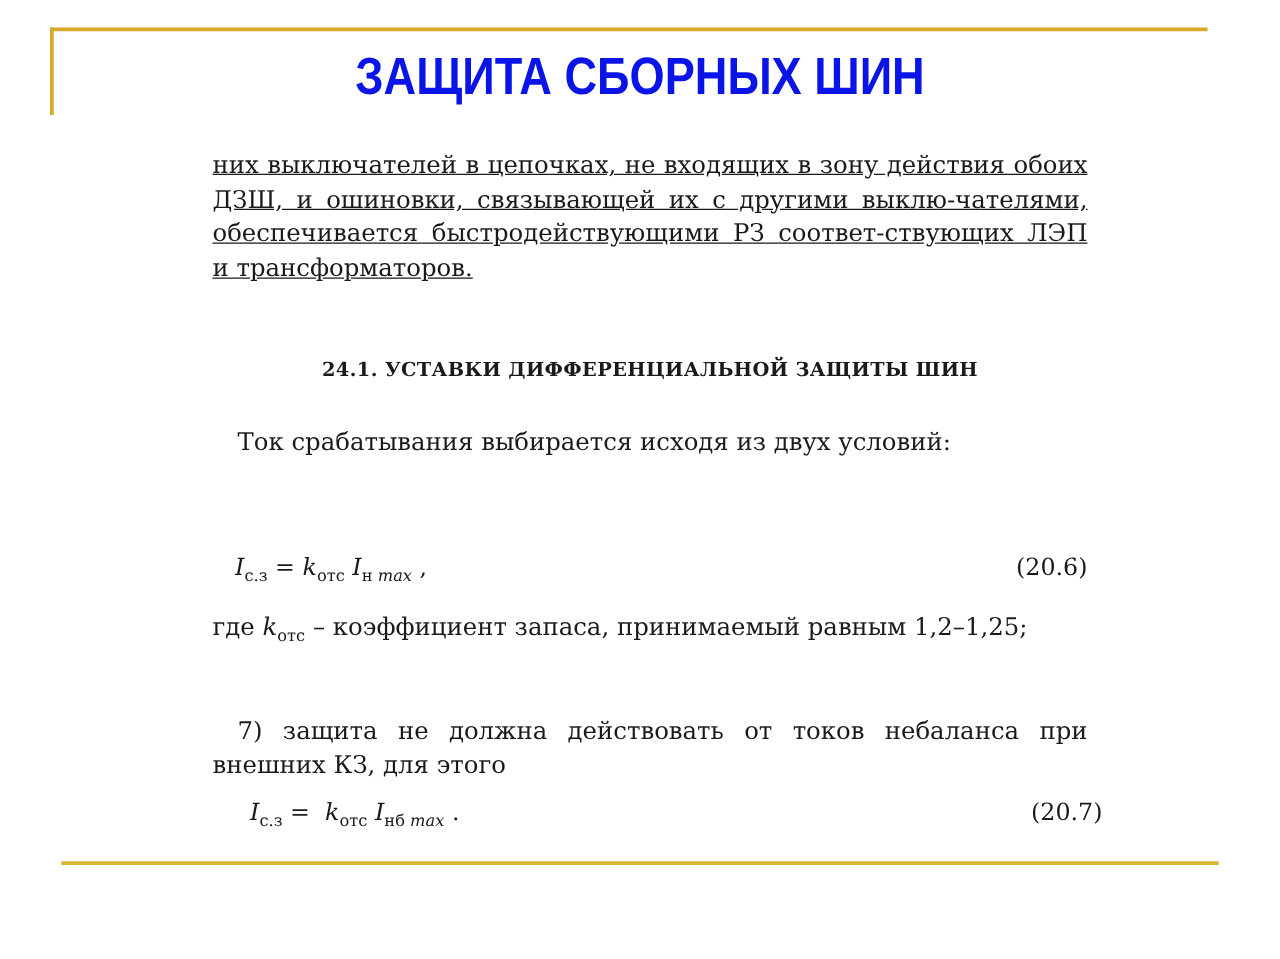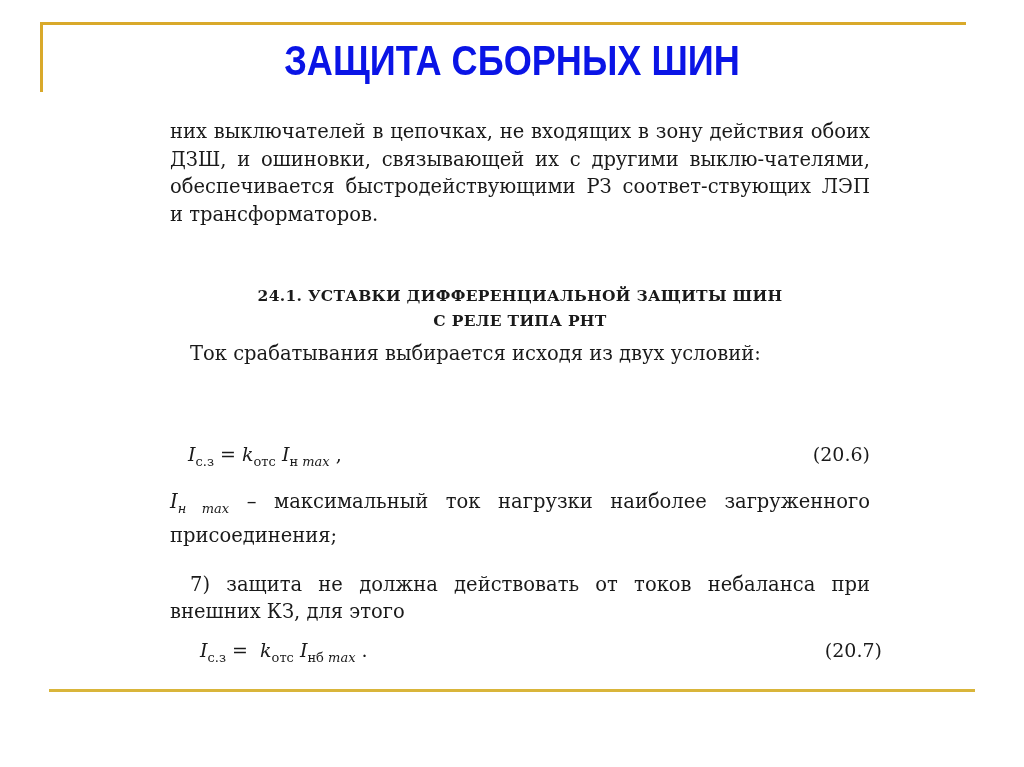--- a/index.html
+++ b/index.html
@@ -11,21 +11,21 @@
   .rule-left { position: absolute; left: 40px; top: 22px; width: 3px; height: 70px; background: #d9a92a; }
   .rule-bottom { position: absolute; left: 49px; top: 689px; width: 926px; height: 3px; background: #d9b53a; }
   .title {
     position: absolute; left: 0; top: 37px; width: 1024px; text-align: center;
     font-family: "Liberation Sans", sans-serif; font-weight: bold; font-size: 42px;
     color: #0a14e6; letter-spacing: 0px; transform: scaleX(0.86); transform-origin: 512px 0;
   }
   .scan { position: absolute; left: 170px; top: 118px; width: 700px; font-size: 19.5px; line-height: 28px; }
   .para { text-align: justify; text-align-last: left; margin: 0; }
   .indent { text-indent: 20px; }
-  .p1 { position: absolute; left: 0; top: 0; width: 700px; line-height: 27.5px; }
+  .p1 { position: absolute; left: 0; top: 0; width: 700px; line-height: 27.5px; text-decoration: underline; }
   .heading {
     position: absolute; left: 0; top: 165px; width: 700px; text-align: center;
     font-weight: bold; font-size: 15.5px; line-height: 25px; letter-spacing: 0.3px;
   }
   .p2 { position: absolute; left: 0; top: 222px; width: 700px; }
   .formula { position: absolute; left: 18px; width: 682px; height: 30px; font-style: italic; font-size: 19px; }
   .formula .eqno { position: absolute; right: 0; top: 0; font-style: normal; }
   .formula sub { font-style: normal; font-size: 13px; text-align: right; }
   .formula sub i { font-style: italic; }
   .f1 { top: 322px; }
@@ -41,34 +41,33 @@
 <div class="rule-left"></div>
 
 <div class="title">ЗАЩИТА СБОРНЫХ ШИН</div>
 
 <div class="scan">
 
   <p class="para p1">них выключателей в цепочках, не входящих в зону действия обоих ДЗШ, и ошиновки, связывающей их с другими выклю-чателями, обеспечивается быстродействующими РЗ соответ-ствующих ЛЭП и трансформаторов.</p>
 
   <div class="heading">
     <div>24.1. УСТАВКИ ДИФФЕРЕНЦИАЛЬНОЙ ЗАЩИТЫ ШИН</div>
-    <div>С РЕЛЕ ТИПА РНТ</div>
   </div>
 
   <div class="p2">
     <p class="para indent">Ток срабатывания выбирается исходя из двух условий:</p>
   </div>
 
   <div class="formula f1">
     <span>I</span><sub>с.з</sub><span style="font-style:normal"> = </span><span>k</span><sub>отс</sub><span> I</span><sub><span>н </span><i>max</i></sub><span style="font-style:normal"> ,</span>
     <span class="eqno">(20.6)</span>
   </div>
 
   <div class="p3">
-    <p class="para"><i>I</i><sub style="font-style:italic">н max</sub><span> – максимальный ток нагрузки наиболее загруженного присоединения;</span></p>
+    <p class="para"><span>где </span><i>k</i><sub>отс</sub><span> – коэффициент запаса, принимаемый равным 1,2–1,25;</span></p>
   </div>
 
   <div class="p4" style="top:453px;">
     <p class="para indent">7) защита не должна действовать от токов небаланса при внешних КЗ, для этого</p>
   </div>
 
   <div class="formula f2">
     <span>I</span><sub>с.з</sub><span style="font-style:normal;white-space:pre"> =  </span><span>k</span><sub>отс</sub><span> I</span><sub><span>нб </span><i>max</i></sub><span style="font-style:normal"> .</span>
     <span class="eqno">(20.7)</span>
   </div>

